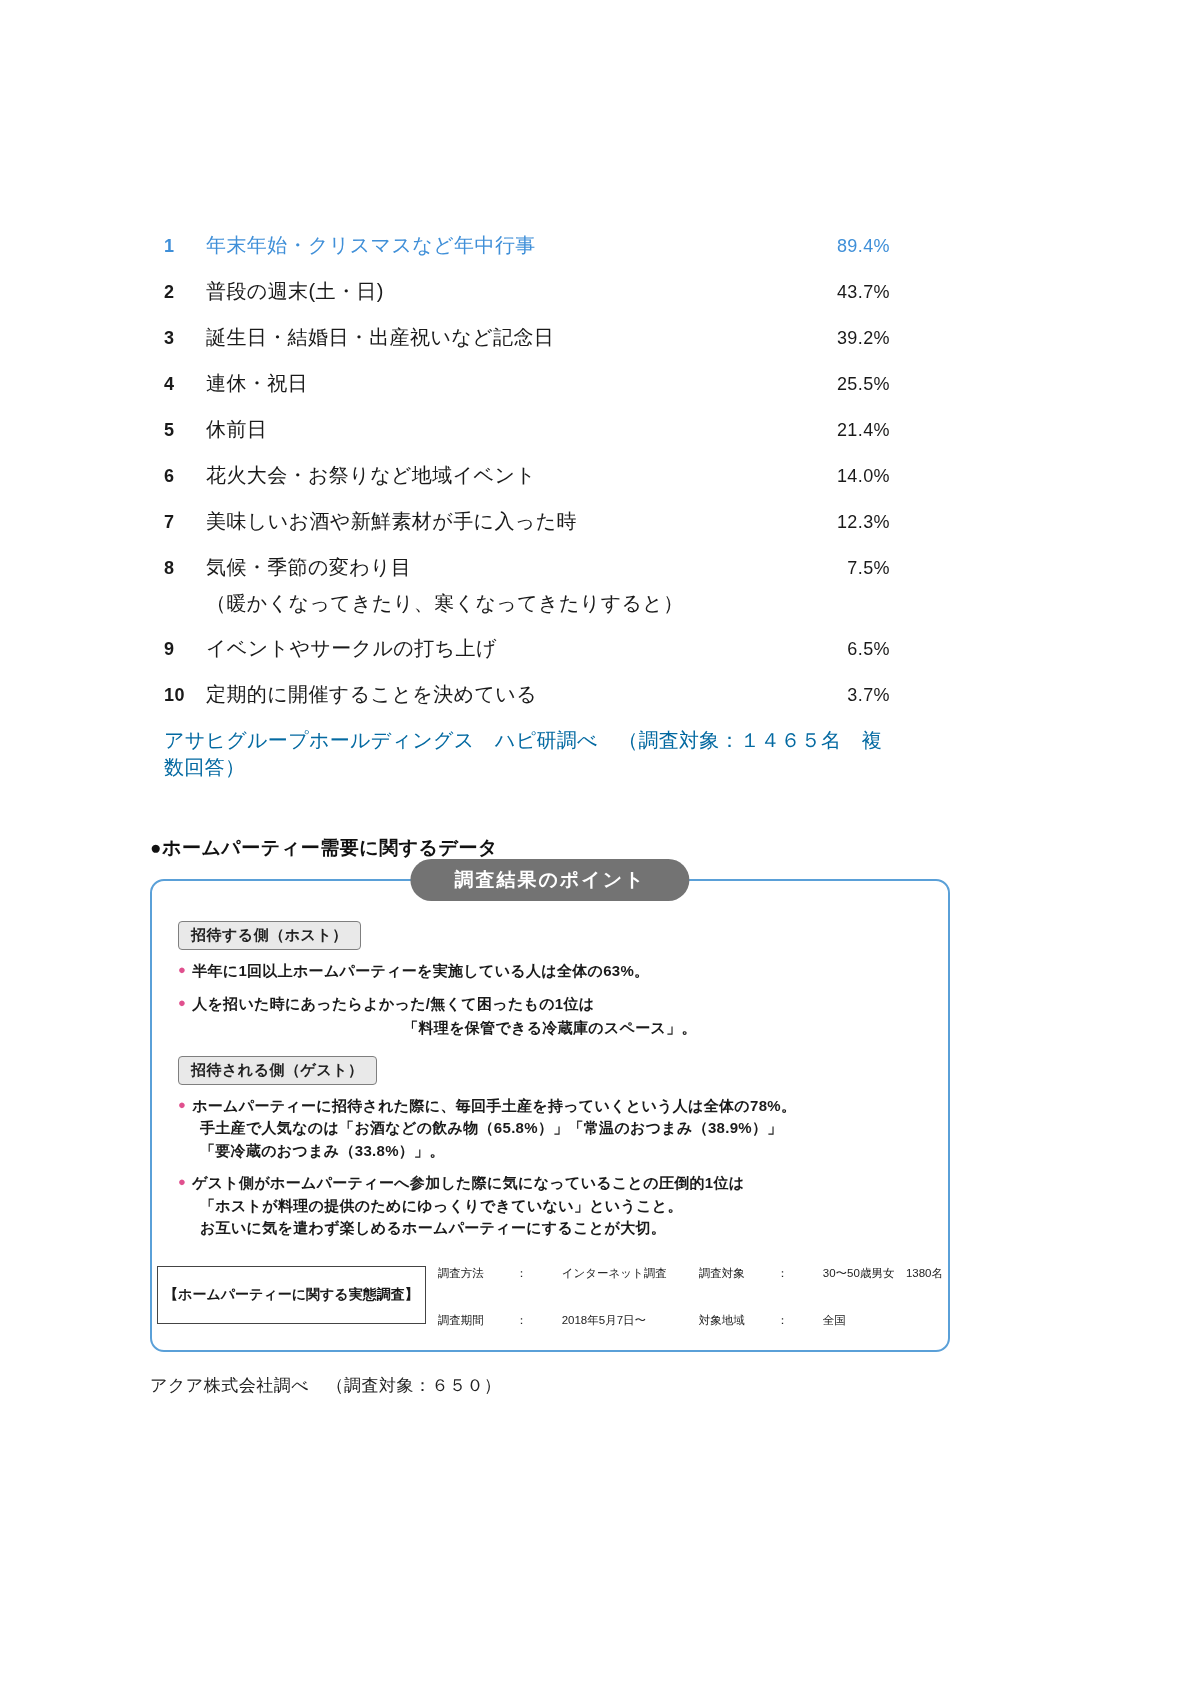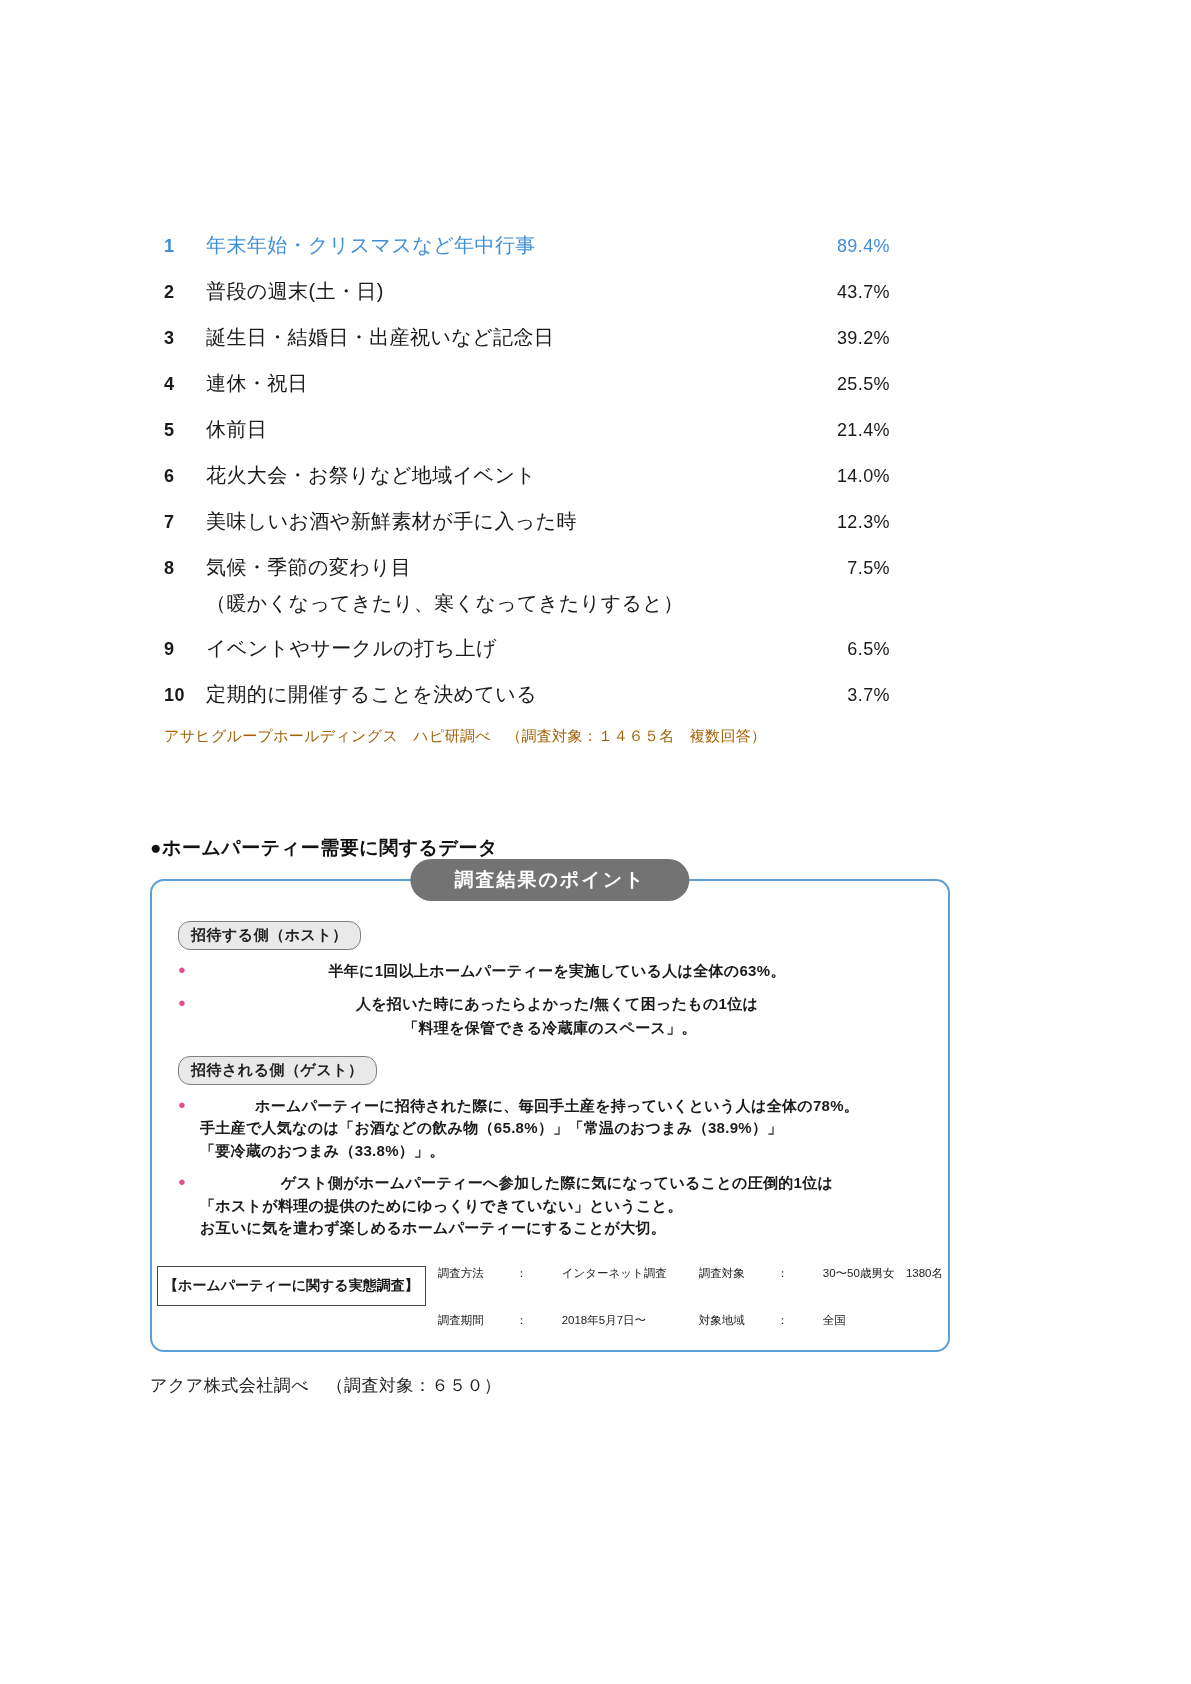--- a/index.html
+++ b/index.html
@@ -81,22 +81,22 @@
   .rank-row.top .rank-pct {
     color: #3f8fd8;
   }
   .rank-sub {
     font-size: 20px;
     margin: -10px 0 18px 56px;
     letter-spacing: 0.4px;
   }
 
   .source-note {
-    font-size: 15px;
-    color: #a16207;
+    font-size: 20px;
+    color: #0369a1;
     margin-top: 6px;
     margin-left: 14px;
     letter-spacing: 0.3px;
   }
 
   
   .section2 {
     position: absolute;
     left: 150px;
     top: 835px;
@@ -134,21 +134,21 @@
     white-space: nowrap;
   }
 
   .tag {
     display: inline-block;
     border: 1px solid #7f7f7f;
     background: #e9e9e9;
     font-size: 15px;
     font-weight: bold;
     padding: 4px 12px;
-    border-radius: 12px;
+    border-radius: 4px;
     letter-spacing: 0.5px;
     color: #222;
   }
 
   .bullet-line {
     display: flex;
     align-items: flex-start;
     font-size: 15px;
     font-weight: bold;
     letter-spacing: 0.3px;
@@ -157,21 +157,20 @@
   }
   .bullet-line .dot {
     color: #e0508e;
     font-size: 13px;
     margin-right: 6px;
     line-height: 1.6;
     flex: none;
   }
   .bullet-line .txt {
     flex: 1 1 auto;
-    text-align: center;
   }
   .indent-line {
     font-size: 15px;
     font-weight: bold;
     letter-spacing: 0.3px;
     line-height: 1.5;
     text-align: center;
     margin-top: 2px;
   }
   .cont-line {
@@ -187,21 +186,21 @@
   .survey-box {
     margin: 26px 0 4px 0;
     display: flex;
     justify-content: center;
     align-items: flex-start;
   }
   .survey-title {
     font-size: 14px;
     font-weight: bold;
     border: 1px solid #444;
-    padding: 10px 6px;
+    padding: 19px 6px;
     margin-right: 12px;
     white-space: nowrap;
   }
   .survey-grid {
     display: grid;
     grid-template-columns: auto 14px auto auto 14px auto;
     font-size: 11.5px;
     row-gap: 4px;
     column-gap: 6px;
     align-items: center;

